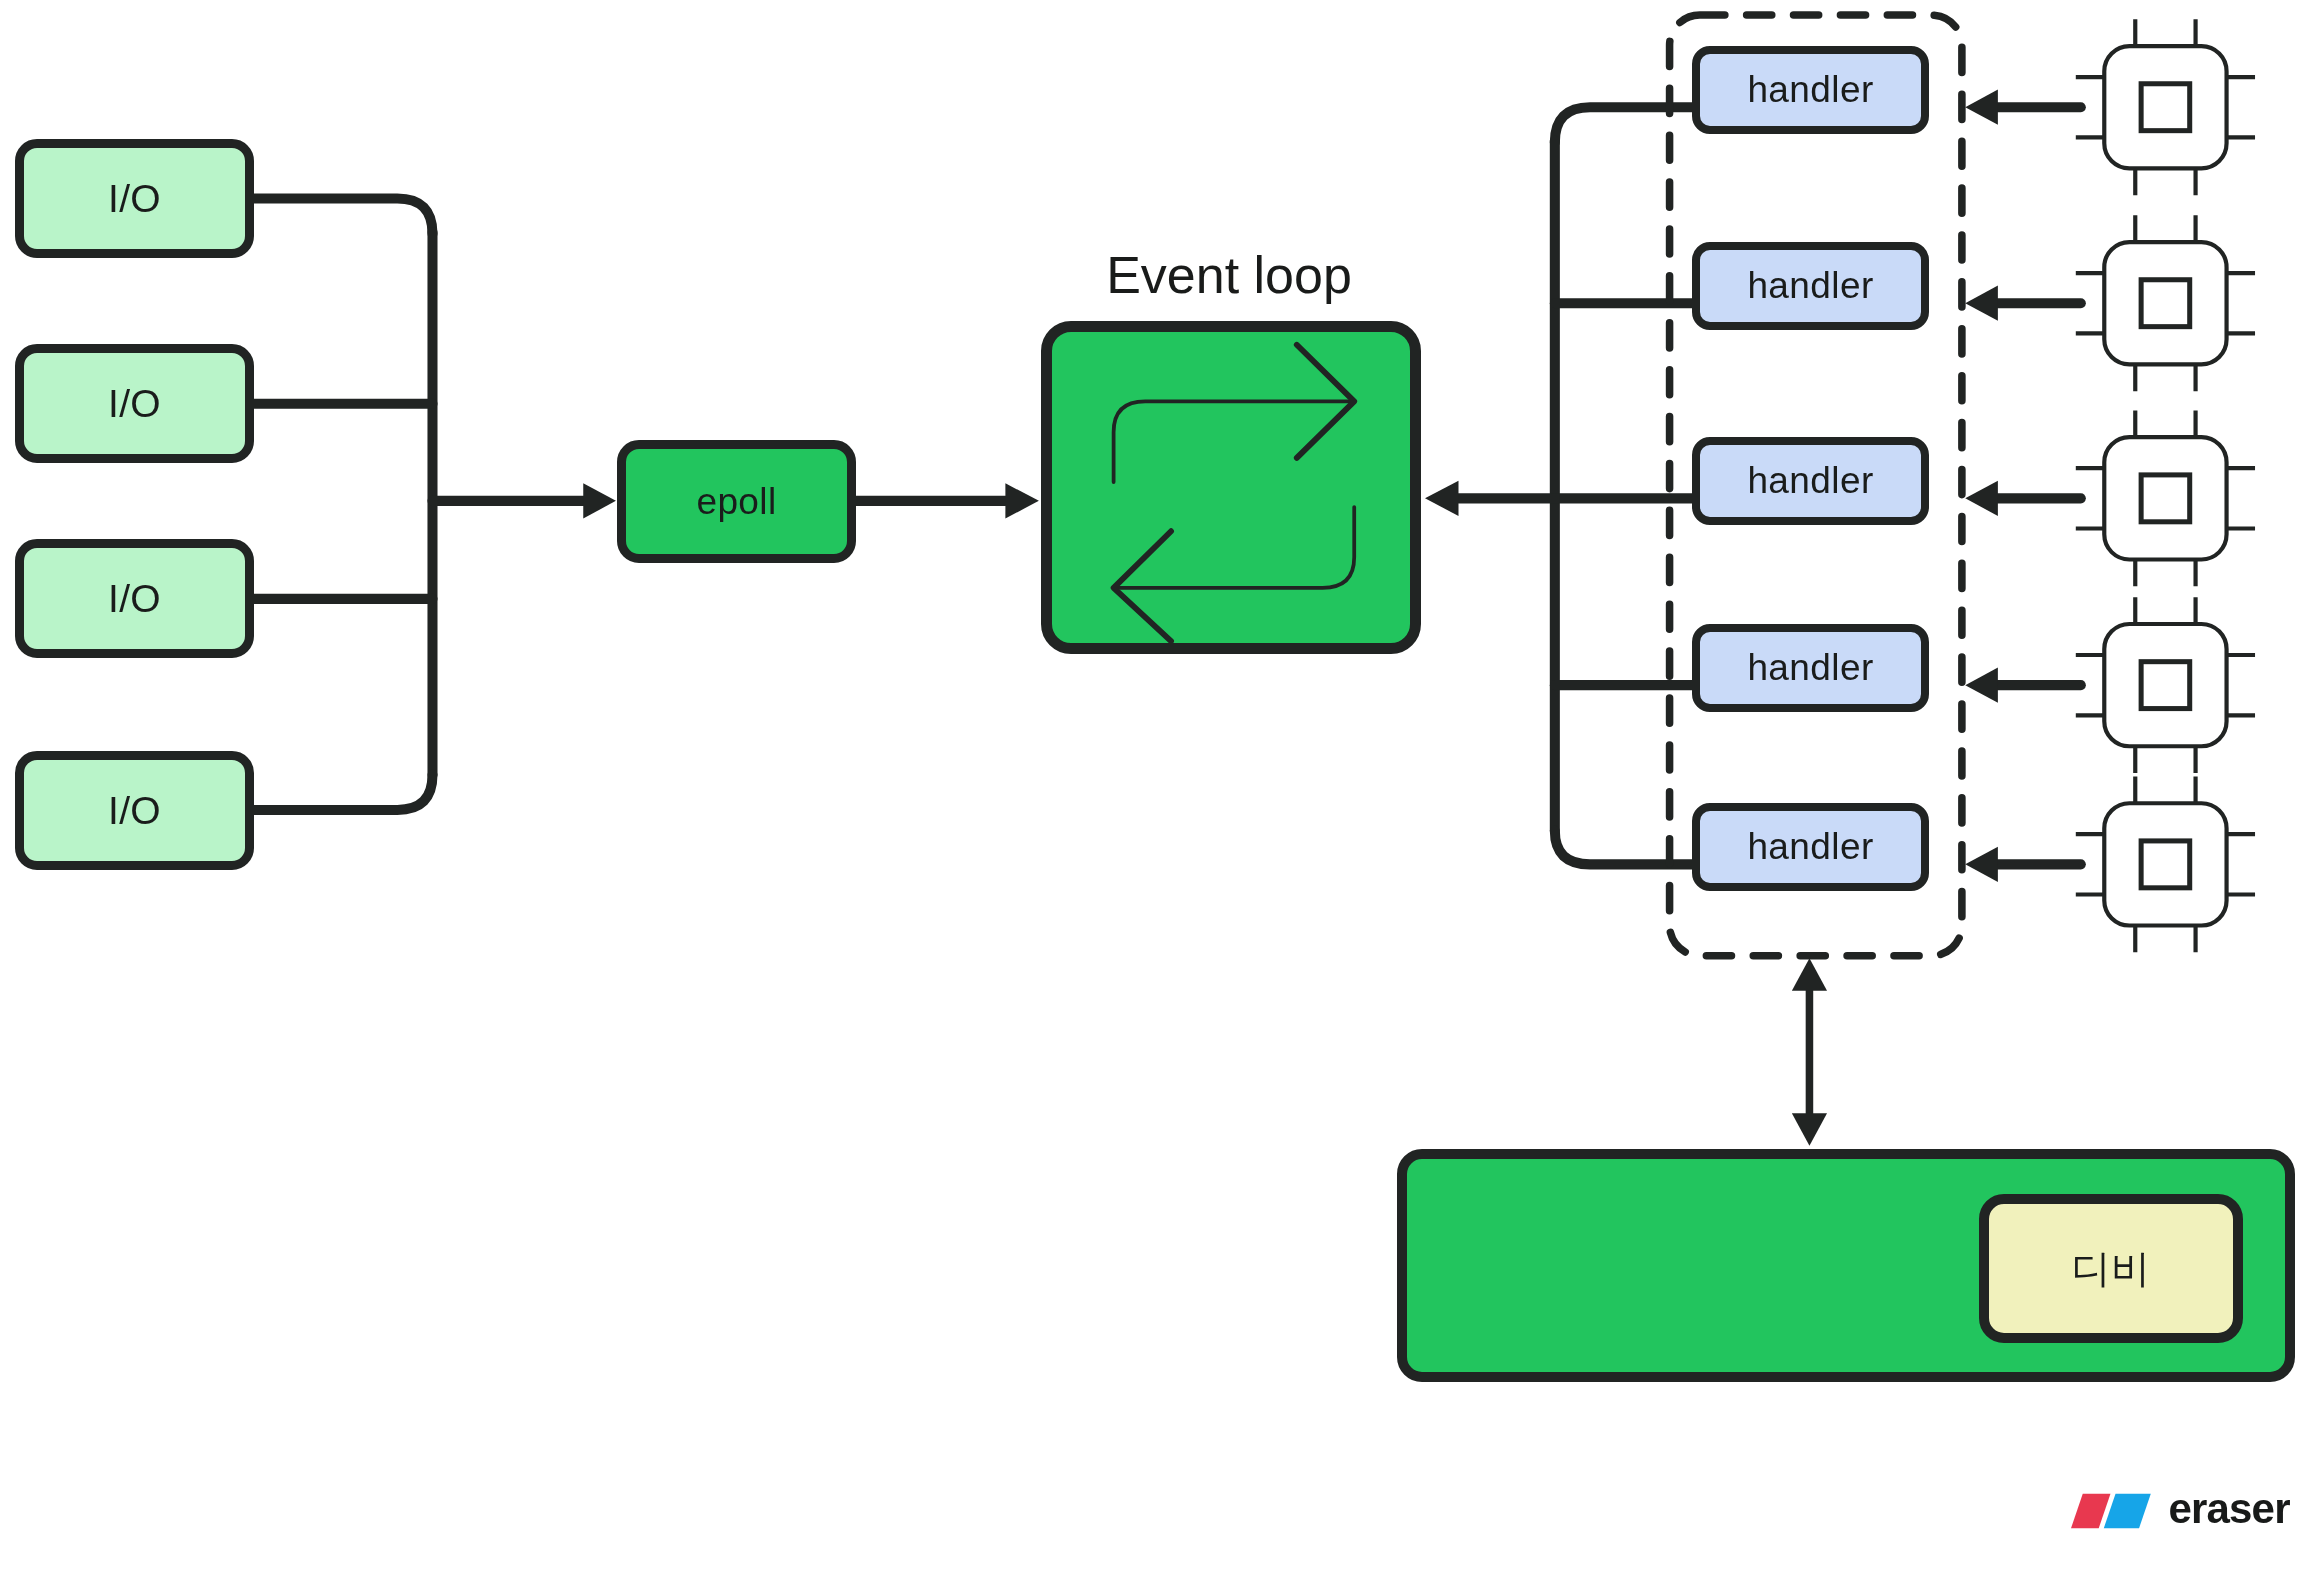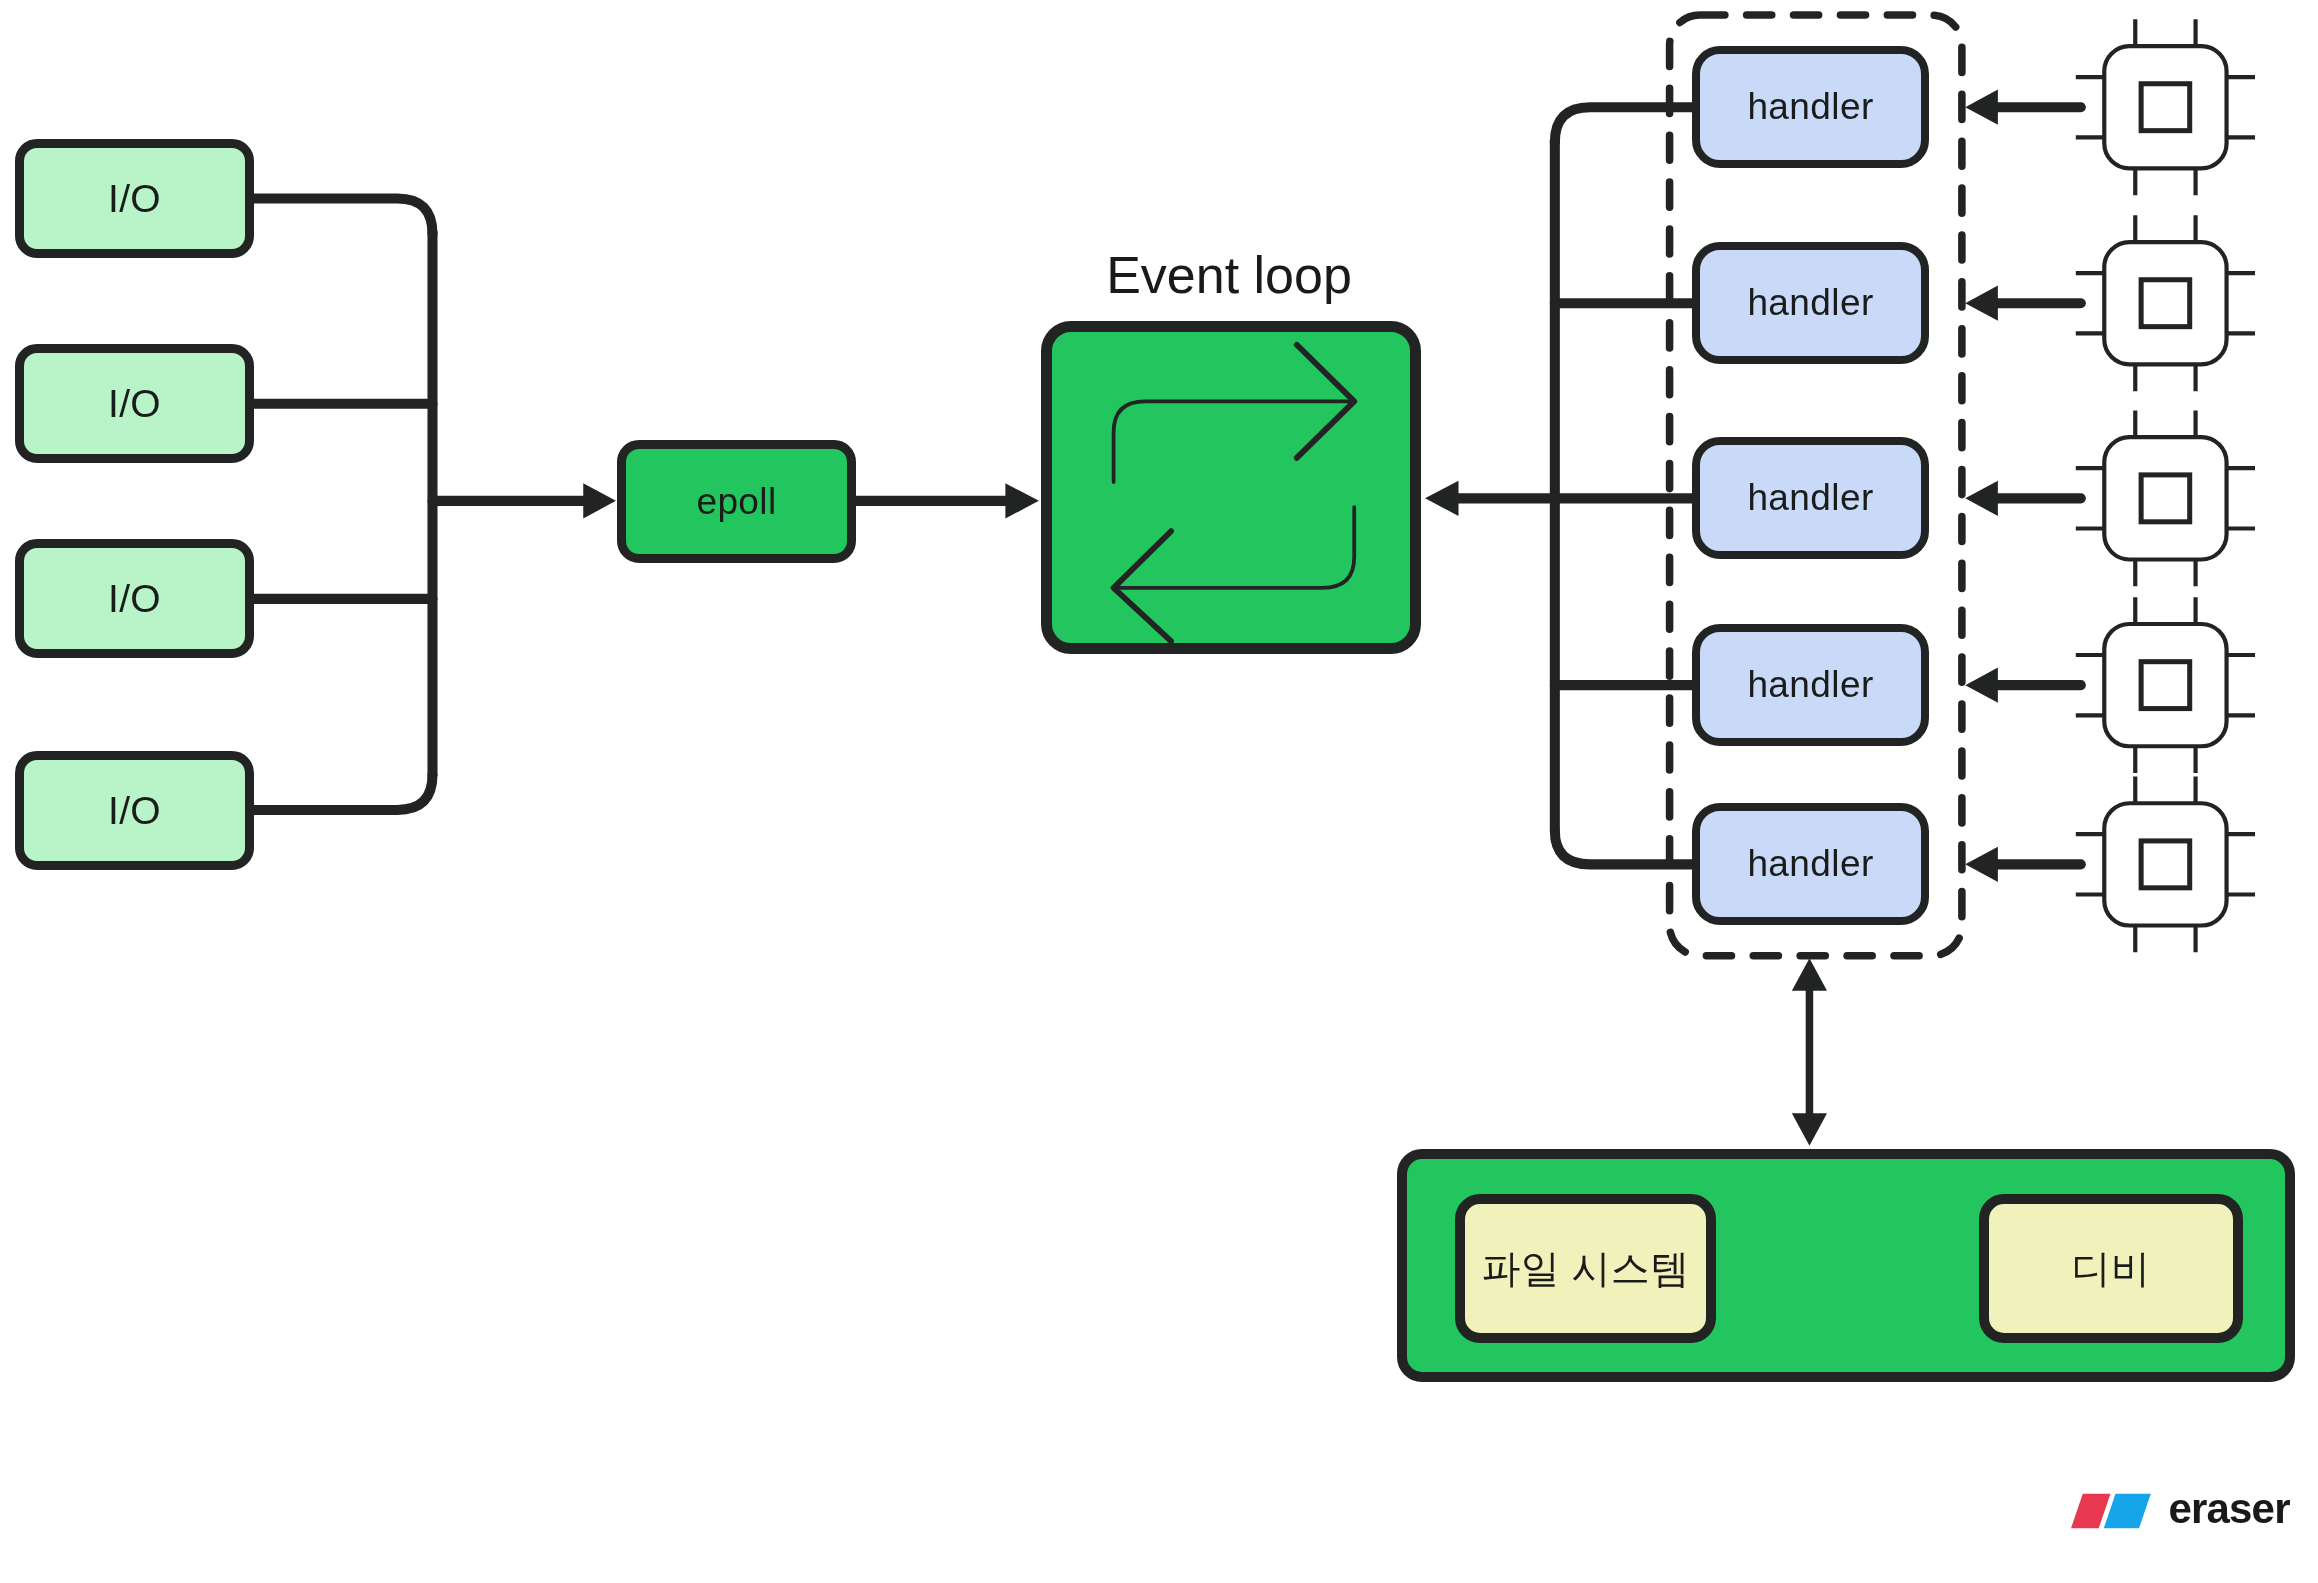--- a/index.html
+++ b/index.html
@@ -36,23 +36,23 @@
 
   .eventloop{left:1041px;top:321px;width:380px;height:333px;border-width:11px;border-radius:30px;}
   .eventloop svg{display:block;}
 
   .el-title{
     position:absolute;left:957px;top:245px;width:544px;
     text-align:center;font-size:52px;color:#191b1a;
   }
 
   .handler{
-    left:1692px;width:237px;height:122px;
+    left:1692px;width:237px;height:88px;
     background:var(--handler-fill,#c9daf8);
-    border-width:8.4px;border-radius:28px;font-size:37px;
+    border-width:8.4px;border-radius:18px;font-size:37px;
   }
   #handler-1{top:46px}#handler-2{top:242px}#handler-3{top:437px}#handler-4{top:624px}#handler-5{top:803px}
 
   .bigbox{left:1397px;top:1149px;width:898px;height:233px;border-width:10px;border-radius:25px;}
   .backend{
     top:1194px;height:149px;
     background:var(--backend-fill,#f1f1bc);
     border-width:10px;border-radius:25px;font-size:39px;
   }
   #backend-fs{left:1455px;width:261px;}
@@ -163,23 +163,20 @@
       <span>handler</span>
     </div>
   <div class="box handler" id="handler-4">
       <span>handler</span>
     </div>
   <div class="box handler" id="handler-5">
       <span>handler</span>
     </div>
 
   <div class="box bigbox"></div>
-  <div class="box backend" id="backend-fs">
-      <span>파일 시스템</span>
-    </div>
   <div class="box backend" id="backend-db">
       <span>디비</span>
     </div>
 
   <div class="logo">
     <svg width="84" height="37" viewBox="0 0 100 44">
       <polygon class="logo-red" points="14,1 47,1 33,42 0,42"></polygon>
       <polygon class="logo-blue" points="53,1 95,1 81,42 39,42"></polygon>
     </svg>
     <span class="logo-text">eraser</span>

